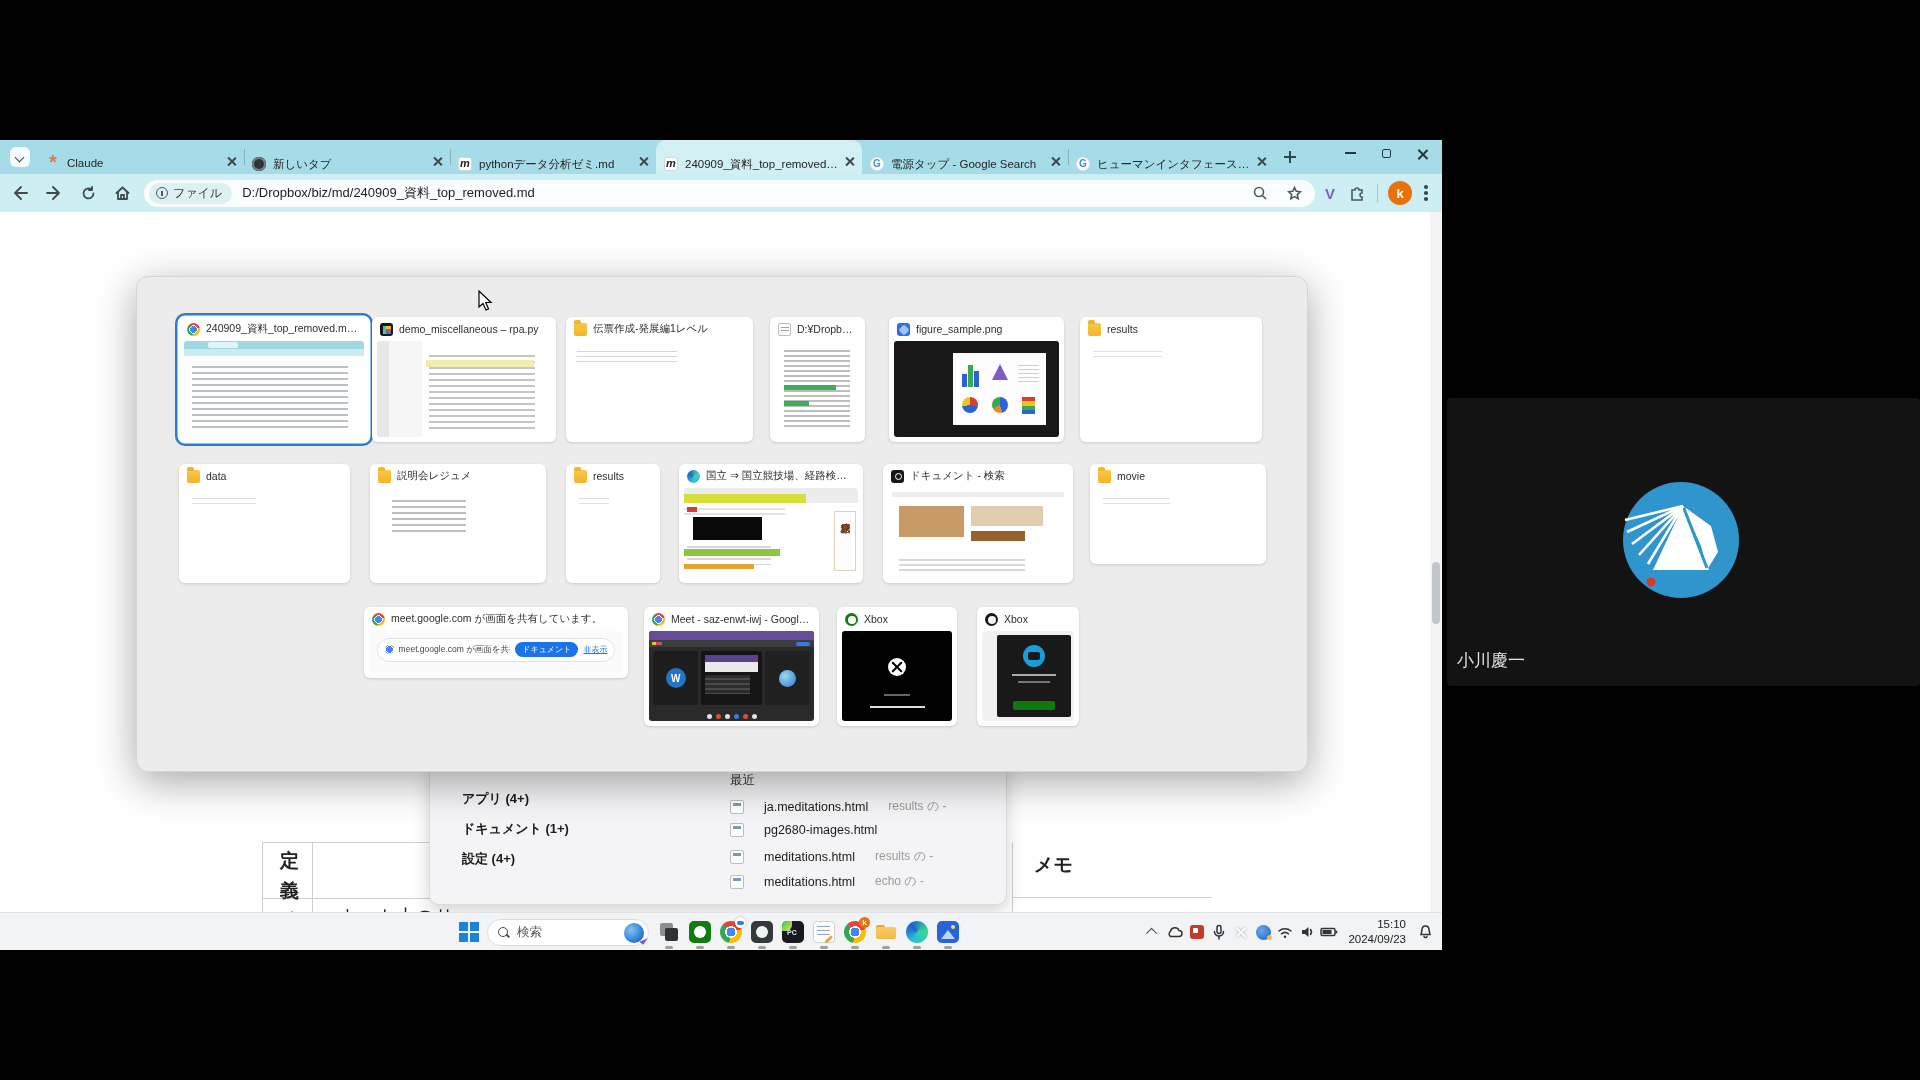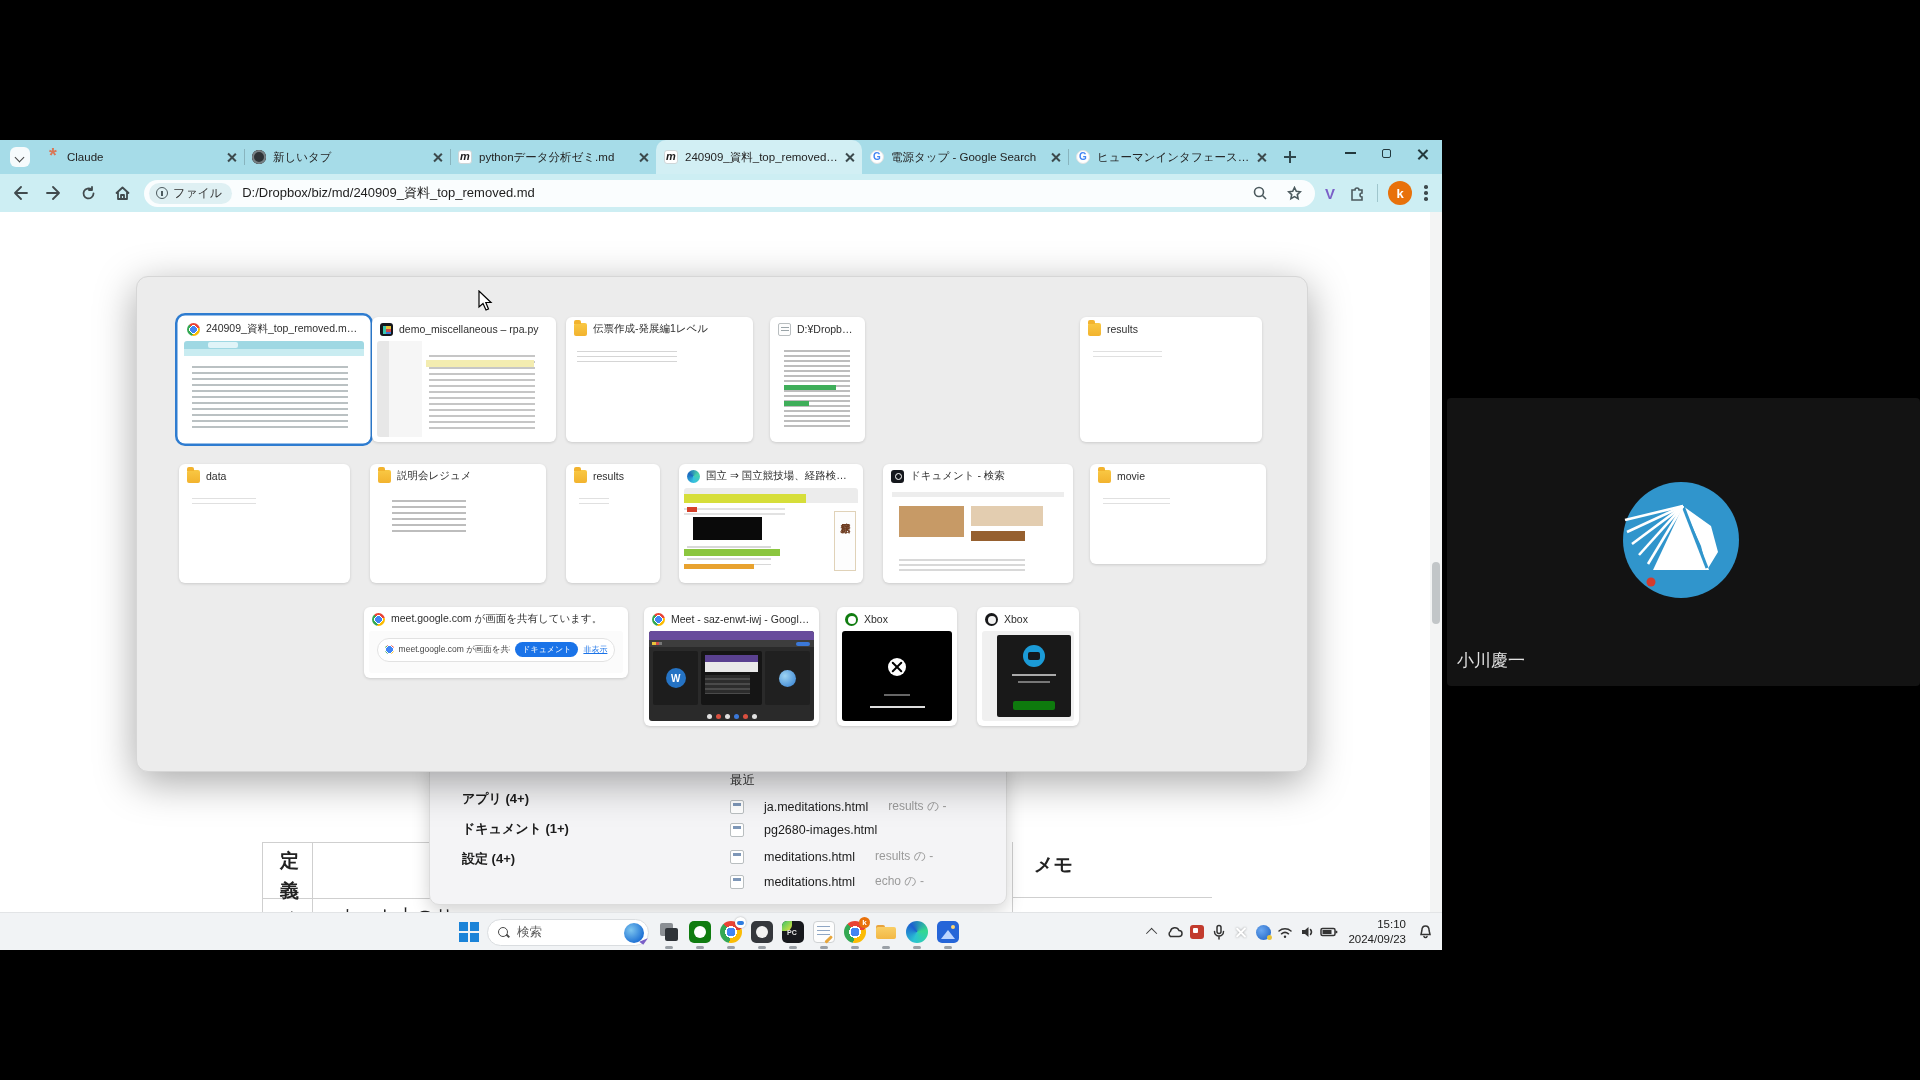--- a/index.html
+++ b/index.html
@@ -5,21 +5,21 @@
   html,body{margin:0;padding:0;background:#000;}
   *{box-sizing:border-box;}
   .stage{position:relative;width:1920px;height:1080px;background:#000;overflow:hidden;
          font-family:"Liberation Sans","DejaVu Sans",sans-serif;}
 
   
   .browser{position:absolute;left:0;top:140px;width:1442px;height:772px;background:#fff;}
   .tabstrip{position:absolute;left:0;top:0;width:100%;height:34px;background:#a6dce8;display:flex;align-items:flex-end;}
   .tabsearch{width:20px;height:20px;margin:0 8px 7px 10px;background:#f6fbfc;border-radius:6px;position:relative;flex:none;}
   .tabsearch::after{content:"";position:absolute;left:6px;top:7px;width:6px;height:6px;border-right:1.6px solid #444;border-bottom:1.6px solid #444;transform:rotate(45deg);}
-  .tab{width:206px;height:34px;display:flex;align-items:center;gap:7px;padding:17px 8px;position:relative;flex:none;}
+  .tab{width:206px;height:34px;display:flex;align-items:flex-start;gap:7px;padding:17px 8px;position:relative;flex:none;}
   .tab+.tab::before{content:"";position:absolute;left:0;top:9px;height:16px;width:1px;background:rgba(0,0,0,.18);}
   .tab.active{background:#d2eff4;border-radius:10px 10px 0 0;}
   .tab.active::before,.tab.active+.tab::before{display:none;}
   .tlabel{flex:1;font-size:11.5px;color:#242424;white-space:nowrap;overflow:hidden;text-overflow:ellipsis;}
   .tclose{width:9px;height:9px;position:relative;flex:none;}
   .tclose::before,.tclose::after{content:"";position:absolute;left:4px;top:-1px;width:1.6px;height:11px;background:#3c4a4d;}
   .tclose::before{transform:rotate(45deg);} .tclose::after{transform:rotate(-45deg);}
   .newtab{width:20px;height:20px;margin:0 0 7px 6px;position:relative;flex:none;}
   .newtab::before,.newtab::after{content:"";position:absolute;background:#30474c;}
   .newtab::before{left:4px;top:9.2px;width:12px;height:1.6px;}
@@ -442,20 +442,50 @@
     <div class="card" style="left:633px;top:40px;width:95px;height:125px">
       <div class="chead">
           <span class="fav f-note"></span>
         <span class="ctitle">D:¥Dropbox¥bi...</span>
         </div>
       <div class="cprev p-notes">
           <div class="hl"></div>
           <div class="hl2"></div>
         </div>
     </div>
+    <div class="card" style="left:752px;top:40px;width:175px;height:125px">
+      <div class="chead">
+          <span class="fav f-photos"></span>
+        <span class="ctitle">figure_sample.png</span>
+        </div>
+      <div class="cprev p-figure">
+        <div class="fpanel">
+          <div class="fgc">
+              <i class="fg-bar1"></i>
+              <i class="fg-bar2"></i>
+              <i class="fg-bar3"></i>
+            </div>
+          <div class="fgc">
+              <i class="fg-tri"></i>
+            </div>
+          <div class="fgc">
+              <i class="fg-lines"></i>
+            </div>
+          <div class="fgc">
+              <i class="fg-pie1"></i>
+            </div>
+          <div class="fgc">
+              <i class="fg-pie2"></i>
+            </div>
+          <div class="fgc">
+              <i class="fg-stack"></i>
+            </div>
+        </div>
+      </div>
+    </div>
     <div class="card" style="left:943px;top:40px;width:182px;height:125px">
       <div class="chead">
           <span class="fav f-folder"></span>
         <span class="ctitle">results</span>
         </div>
       <div class="cprev p-blank"></div>
     </div>
 
     <div class="card" style="left:42px;top:187px;width:171px;height:119px">
       <div class="chead">

